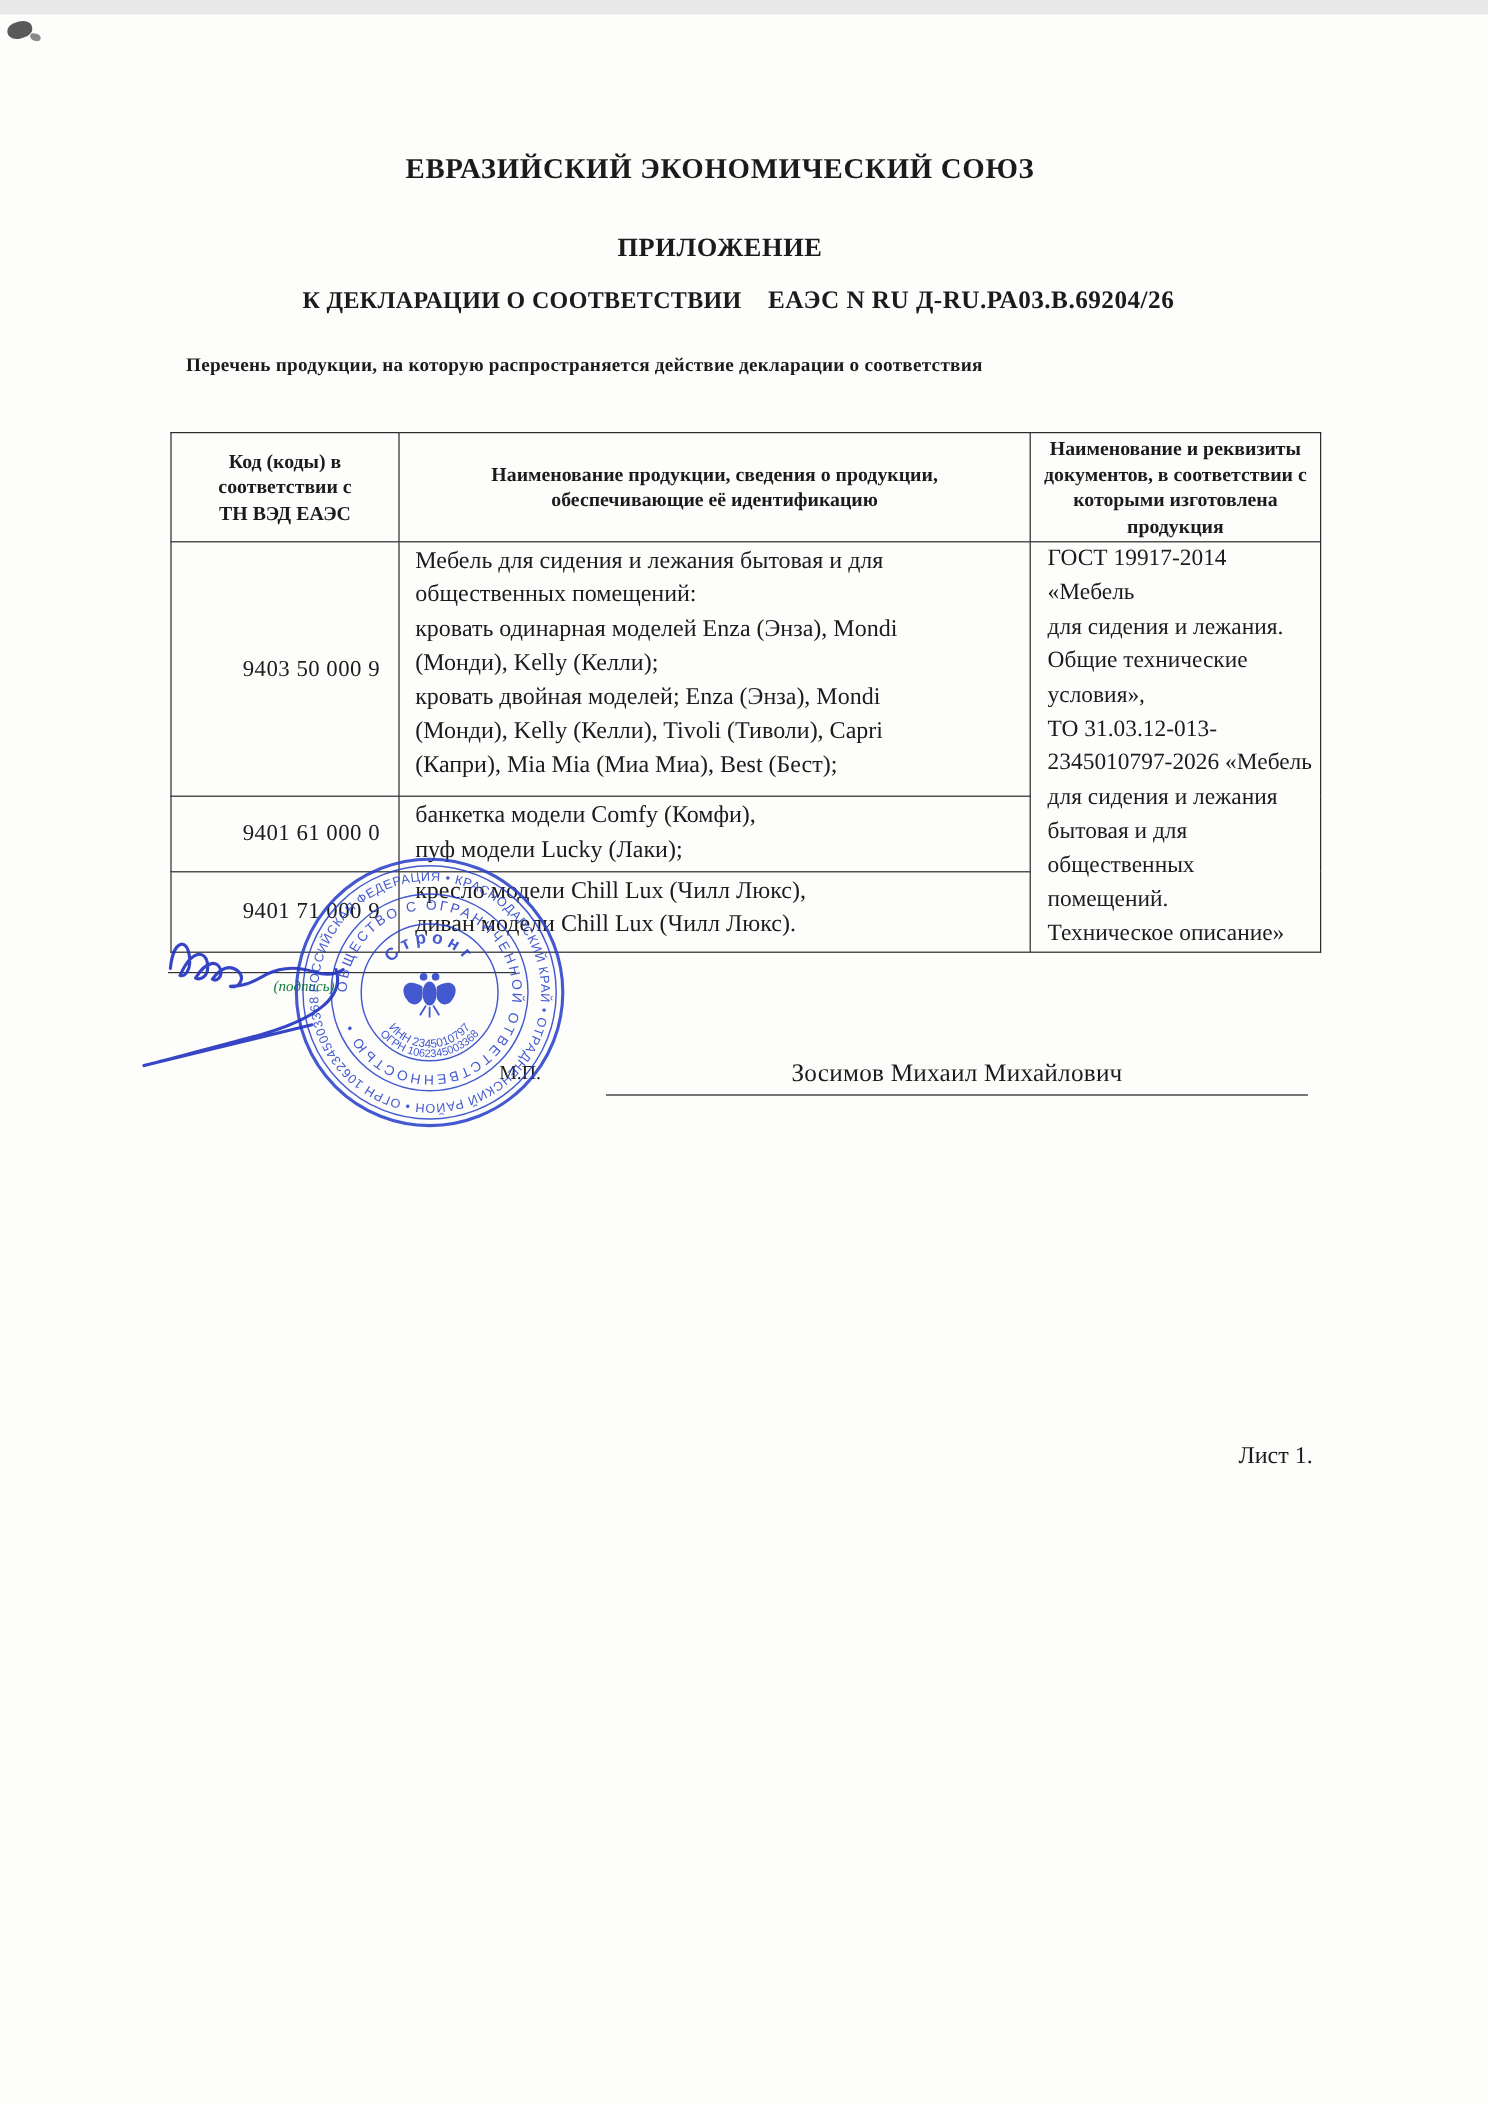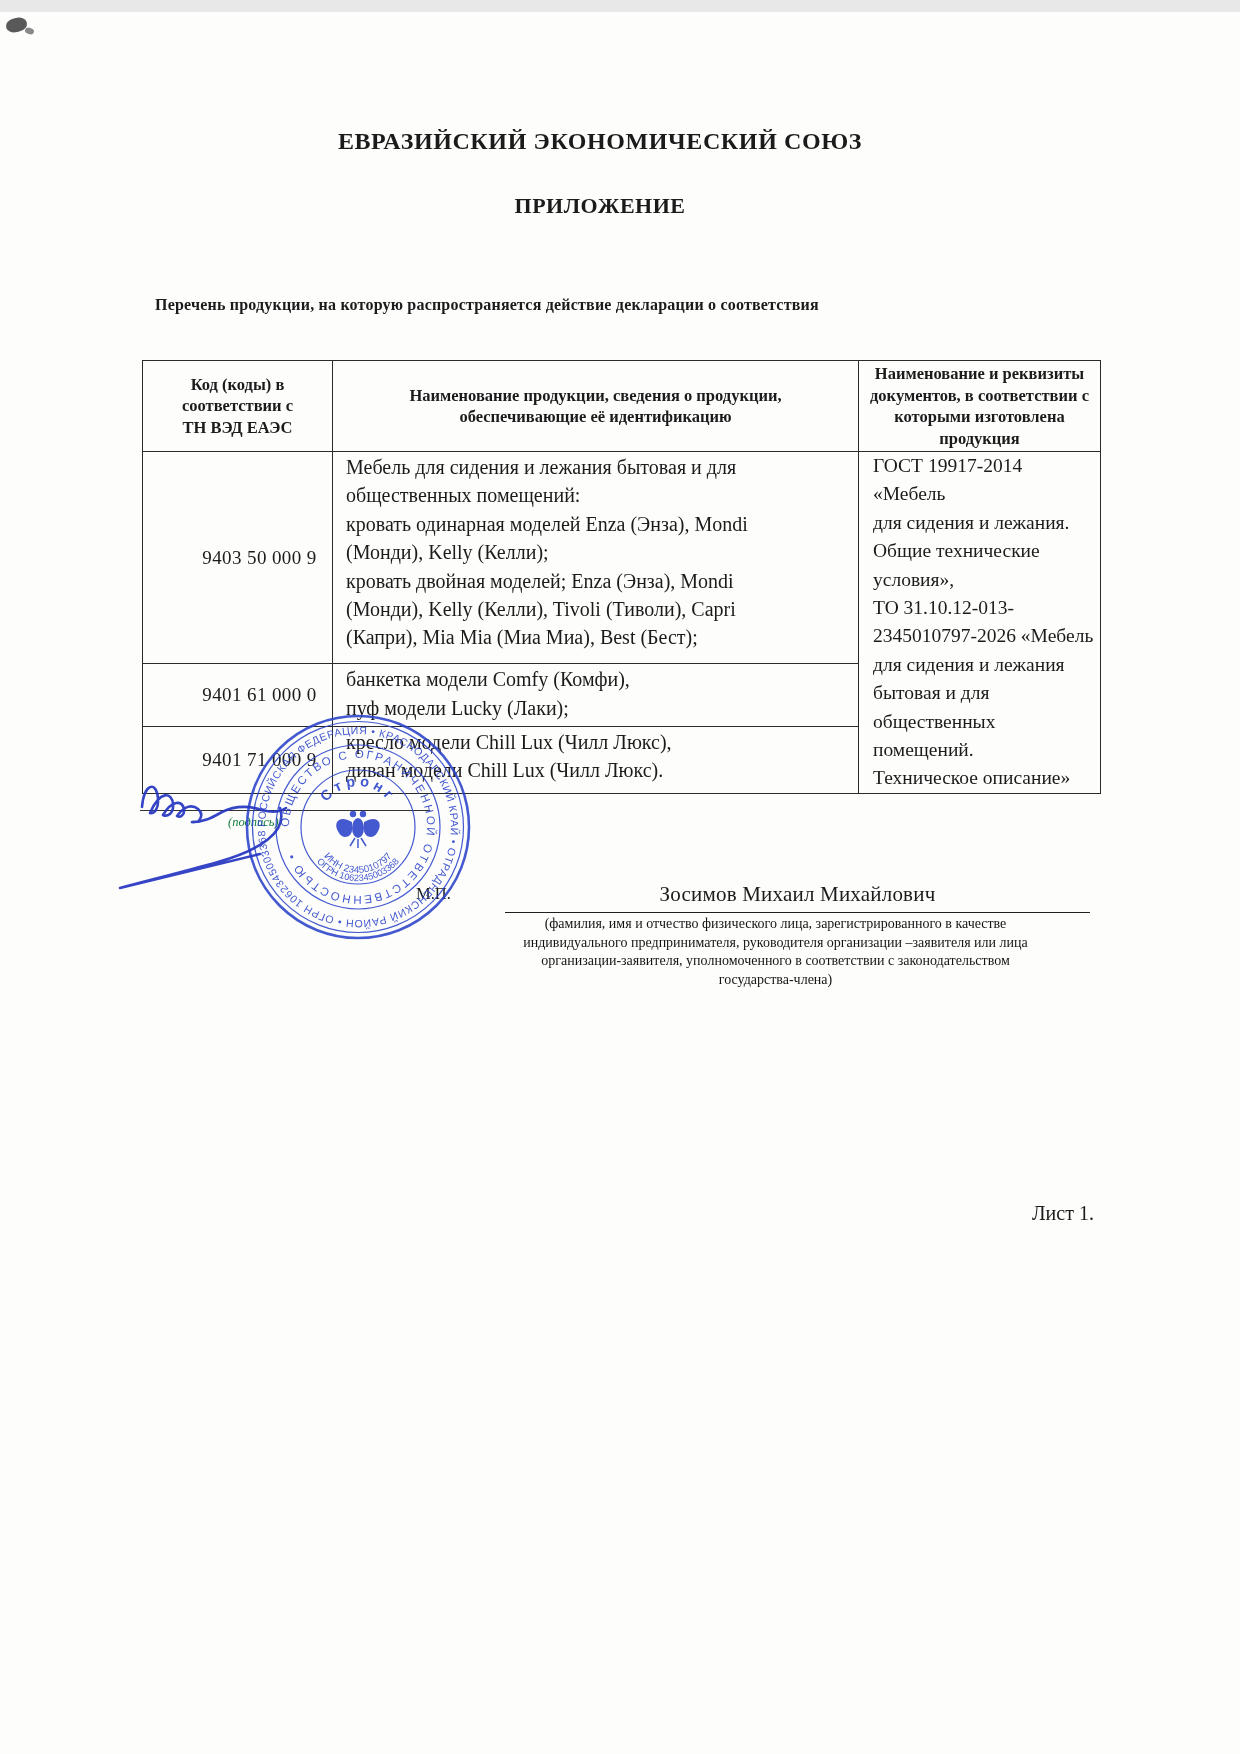--- a/index.html
+++ b/index.html
@@ -67,20 +67,23 @@
 <body>
 
 <div id="page">
 
   <div class="smudge s1"></div>
   <div class="smudge s2"></div>
 
   <div class="abs title t1">ЕВРАЗИЙСКИЙ ЭКОНОМИЧЕСКИЙ СОЮЗ</div>
   <div class="abs title t2">ПРИЛОЖЕНИЕ</div>
 
+  <div class="abs decl-row">
+    <span class="decl-label">К ДЕКЛАРАЦИИ О СООТВЕТСТВИИ</span><span class="decl-number">ЕАЭС N RU Д-RU.РА03.В.69204/26</span>
+  </div>
 
   <div class="abs list-heading">Перечень продукции, на которую распространяется действие декларации о соответствия</div>
 
   <table class="products">
     <colgroup>
         <col class="w1">
         <col class="w2">
         <col class="w3">
       </colgroup>
     <thead>
@@ -102,21 +105,21 @@
         <td class="prod">Мебель для сидения и лежания бытовая и для
 общественных помещений:
 кровать одинарная моделей Enza (Энза), Mondi
 (Монди), Kelly (Келли);
 кровать двойная моделей; Enza (Энза), Mondi
 (Монди), Kelly (Келли), Tivoli (Тиволи), Capri
 (Капри), Mia Mia (Миа Миа), Best (Бест);</td>
         <td class="docs" rowspan="3">ГОСТ 19917-2014 «Мебель
 для сидения и лежания.
 Общие технические условия»,
-ТО 31.10.12-013-
+ТО 31.03.12-013-
 2345010797-2026 «Мебель
 для сидения и лежания
 бытовая и для
 общественных помещений.
 Техническое описание»</td>
       </tr>
       <tr class="r2">
         <td class="code">9401 61 000 0</td>
         <td class="prod">банкетка модели Comfy (Комфи),
 пуф модели Lucky (Лаки);</td>
@@ -126,24 +129,20 @@
         <td class="prod">кресло модели Chill Lux (Чилл Люкс),
 диван модели Chill Lux (Чилл Люкс).</td>
       </tr>
     </tbody>
   </table>
 
   <div class="abs sign-line"></div>
   <div class="abs sign-caption">(подпись)</div>
   <div class="abs mp-label">М.П.</div>
   <div class="abs sig-name">Зосимов Михаил Михайлович</div>
-  <div class="abs name-caption">(фамилия, имя и отчество физического лица, зарегистрированного в качестве
-индивидуального предпринимателя, руководителя организации –заявителя или лица
-организации-заявителя, уполномоченного в соответствии с законодательством
-государства-члена)</div>
 
   <svg class="abs stamp" width="230" height="230" viewBox="0 0 230 230">
     <g stroke="#2b43c9" fill="none">
       <circle cx="115" cy="115" r="111" stroke-width="2.6"></circle>
       <circle cx="115" cy="115" r="105.5" stroke-width="1.2"></circle>
       <circle cx="115" cy="115" r="82" stroke-width="1.2"></circle>
       <circle cx="115" cy="115" r="57" stroke-width="1.2"></circle>
     </g>
     <defs>
       <path id="outerArc" d="M22,115 a93,93 0 1,1 186,0 a93,93 0 1,1 -186,0"></path>

